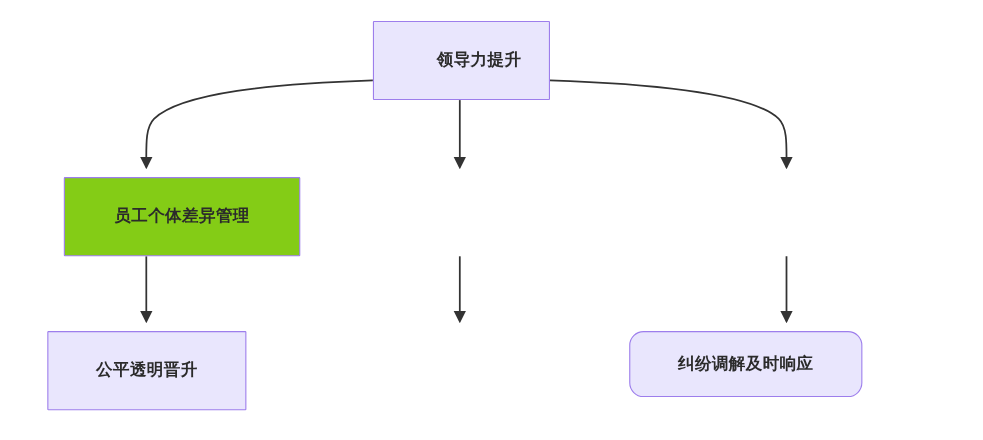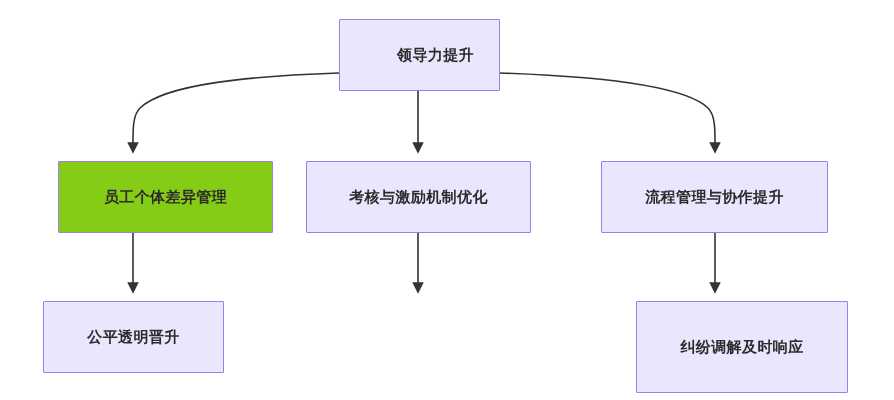--- a/index.html
+++ b/index.html
@@ -72,30 +72,24 @@
   </svg>
 
   <div class="node" style="left: 339px; top: 19px; width: 161px; height: 72px; background: rgb(233, 230, 253); border-color: rgb(157, 126, 236); padding-left: 32px;">
     <span class="node-label" style="color: rgb(43, 43, 43);">领导力提升</span>
   </div>
 
   <div class="node" style="left: 26px; top: 161px; width: 215px; height: 72px; background: #84cc16; border-color: rgb(157, 126, 236); margin-left: 32px;">
     <span class="node-label" style="color: rgb(43, 43, 43);">员工个体差异管理</span>
   </div>
 
-  <div class="node" style="left: 306px; top: 161px; width: 225px; height: 72px; background: rgb(233, 230, 253); border-color: rgb(157, 126, 236);">
-    <span class="node-label" style="color: rgb(43, 43, 43);">考核与激励机制优化</span>
-  </div>
 
-  <div class="node" style="left: 601px; top: 161px; width: 227px; height: 72px; background: rgb(233, 230, 253); border-color: rgb(157, 126, 236);">
-    <span class="node-label" style="color: rgb(43, 43, 43);">流程管理与协作提升</span>
-  </div>
 
   <div class="node" style="left: 43px; top: 301px; width: 181px; height: 72px; background: rgb(233, 230, 253); border-color: rgb(157, 126, 236);">
     <span class="node-label" style="color: rgb(43, 43, 43);">公平透明晋升</span>
   </div>
 
 
-  <div class="node" style="left: 636px; top: 301px; width: 212px; height: 92px; background: rgb(233, 230, 253); border-color: rgb(157, 126, 236);">
+  <div class="node" style="left: 572px; top: 301px; width: 212px; height: 60px; background: rgb(233, 230, 253); border-color: rgb(157, 126, 236); border-radius: 13px;">
     <span class="node-label" style="color: rgb(43, 43, 43);">纠纷调解及时响应</span>
   </div>
 
 </div>
 
 </body></html>

